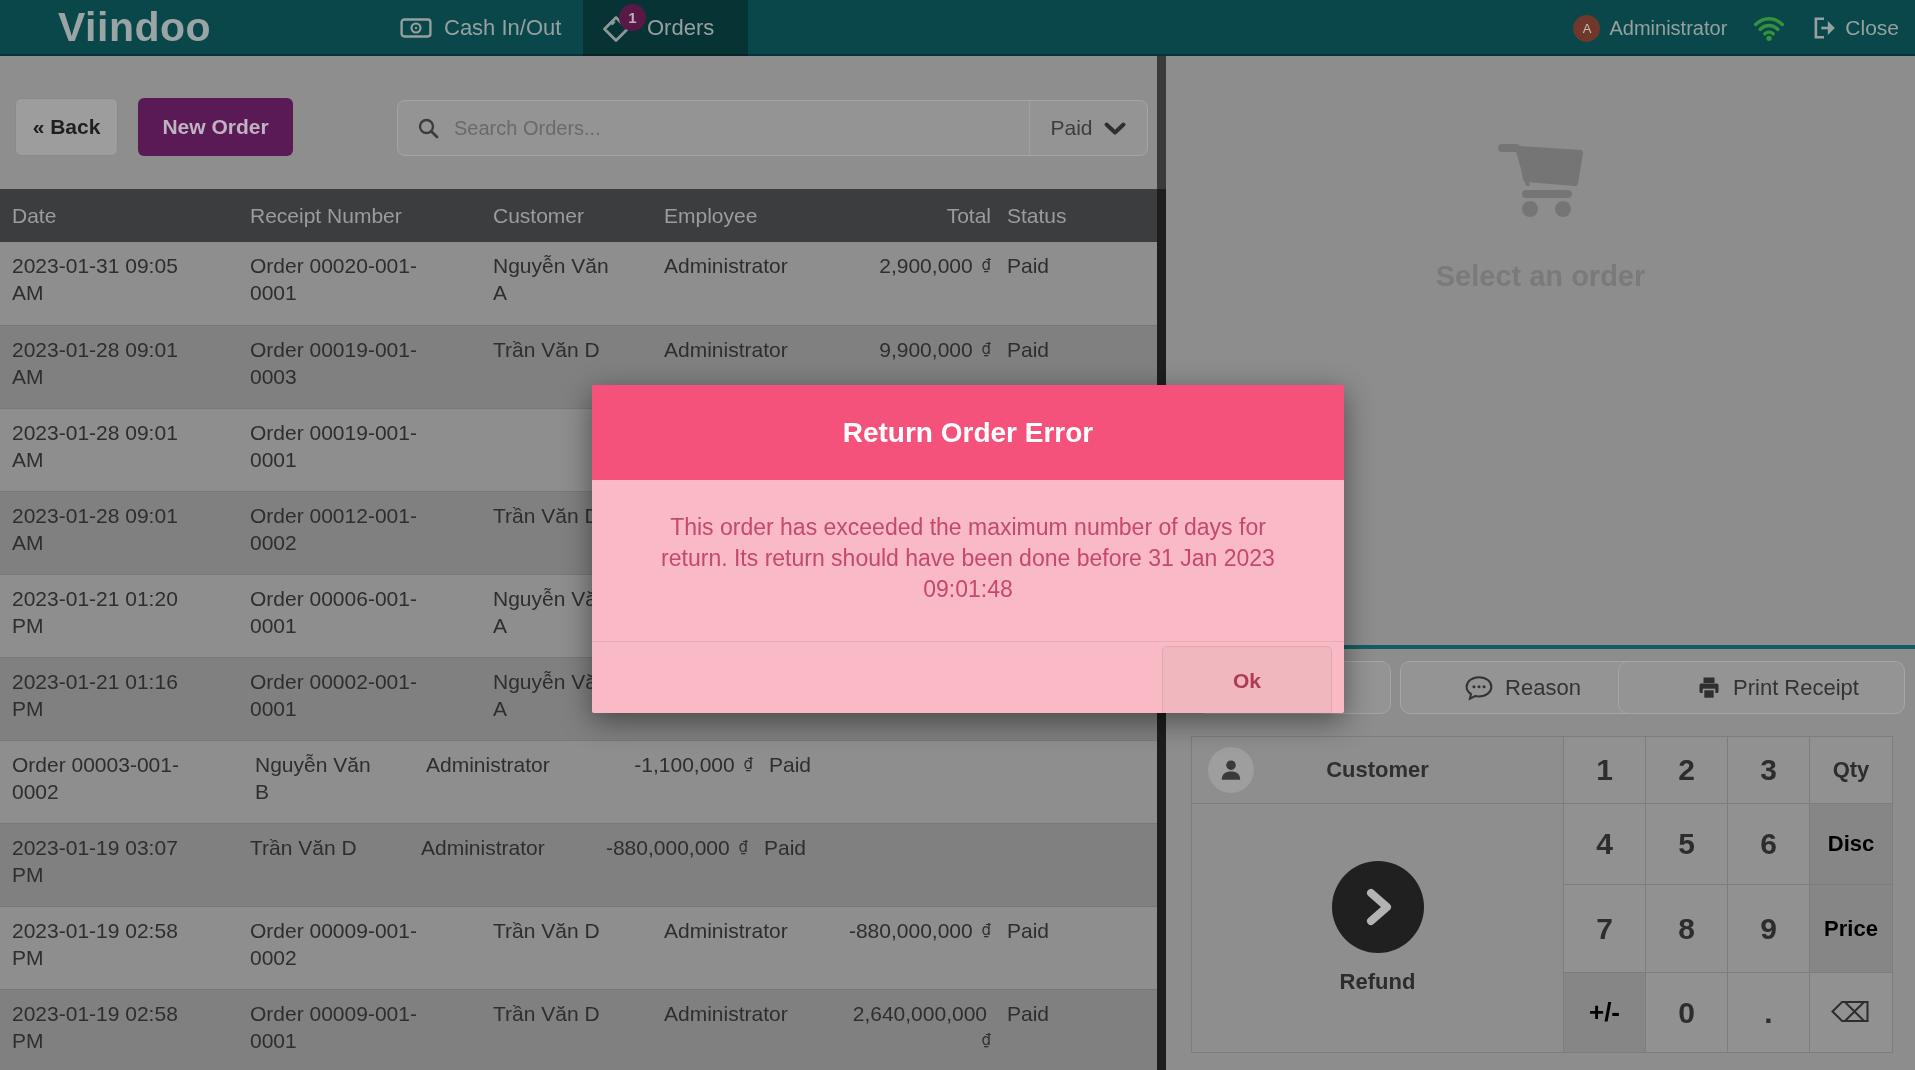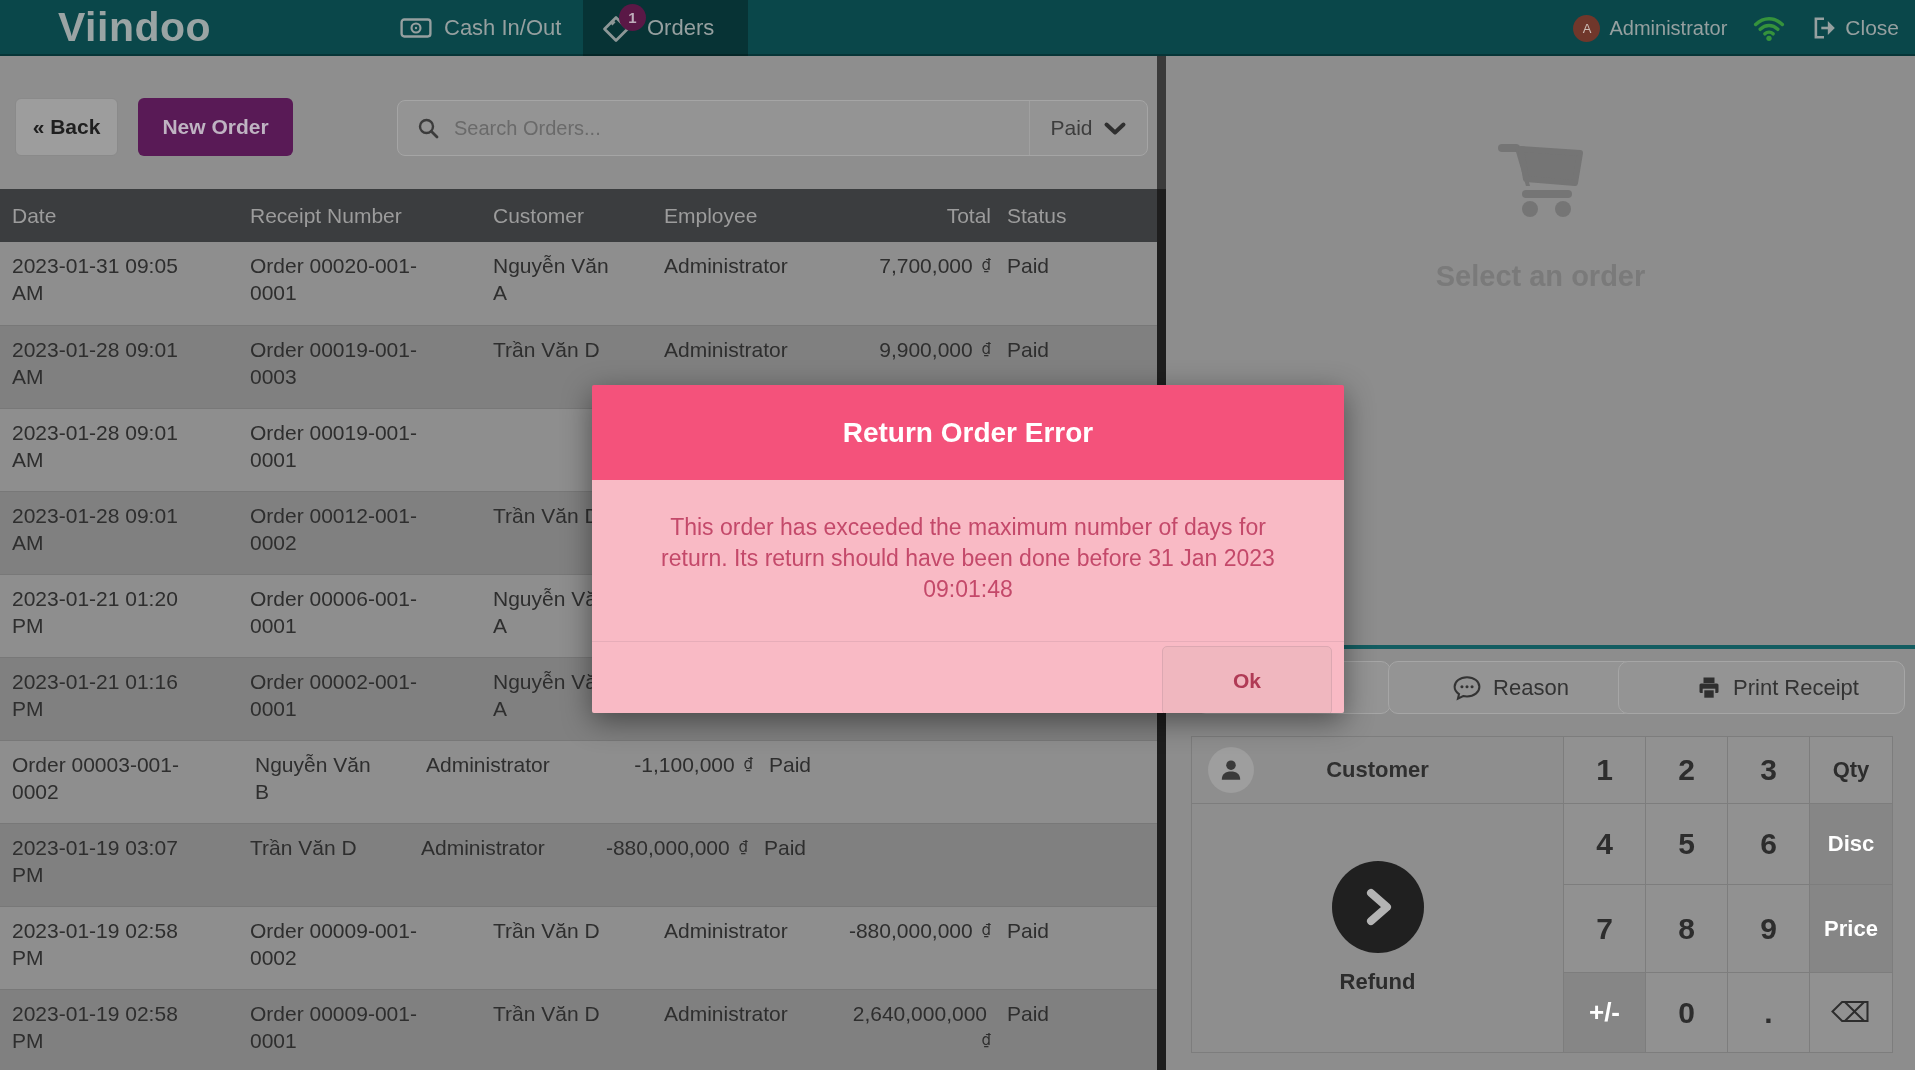--- a/index.html
+++ b/index.html
@@ -71,39 +71,39 @@
   .empty-order { position:absolute; left:0; top:0; right:0; height:589px; display:flex;
                  flex-direction:column; align-items:center; padding-top:80px; }
   .empty-order .msg { margin-top:34px; font-size:29px; font-weight:600; color:#7a7a7a; }
   .controls { position:absolute; left:0; right:0; top:589px; bottom:0;
               border-top:4px solid var(--accent-teal,#135d61); }
   .ctrl-buttons { position:relative; height:53px; margin-top:12px; }
   .ctrl-btn { position:absolute; top:0; height:53px; background:#949494; border:1px solid #a6a6a6;
               border-radius:10px; display:flex; align-items:center; justify-content:center; gap:12px;
               font-family:inherit; font-size:22px; color:#333; cursor:pointer; }
   .btn-invoice { left:30px; width:195px; }
-  .btn-reason { left:222px; width:246px; }
+  .btn-reason { left:234px; width:246px; }
   .btn-print { left:452px; width:287px;padding-left:33px; }
 
   .pad-grid { position:relative; margin:22px 22px 0 25px; height:317px; display:grid;
               grid-template-columns:1fr 81px 81px 81px 82px; grid-template-rows:66px 80px 87px 1fr;
               gap:1px; background:#7d7d7d; border:1px solid #7d7d7d; }
   .pad-grid > div { background:#919191; display:flex; align-items:center; justify-content:center; }
   .cust-cell { grid-area:1/1; position:relative; background:#8e8e8e !important; cursor:pointer; }
   .cust-cell .pic { position:absolute; left:16px; top:50%; transform:translateY(-50%); width:46px;
               height:46px; border-radius:50%; background:#9e9e9e; display:flex; align-items:center;
               justify-content:center; }
   .cust-cell .lbl { font-size:22px; font-weight:600; color:#2f2f2f; }
   .refund-cell { grid-area:2/1/5/2; background:#8e8e8e !important; flex-direction:column; gap:16px; cursor:pointer; }
   .refund-circle { width:92px; height:92px; border-radius:50%; background:#202020; display:flex;
               align-items:center; justify-content:center; }
   .refund-lbl { font-size:22px; font-weight:600; color:#2c2c2c; }
   .key { font-size:30px; font-weight:600; color:#2d2d2d; cursor:pointer; }
   .key.mode { font-size:22px; }
-  .key.dis { background:#868686; color:#ffffff; cursor:default; }
+  .key.dis { background:#868686; color:#000000; cursor:default; }
   .key.dis.sign { font-size:26px; }
   .key.bsp { font-size:28px; font-family:"DejaVu Sans",sans-serif; font-weight:400; }
 
   
   .modal { position:absolute; left:592px; top:385px; width:752px; z-index:10; border-radius:2px;
            box-shadow:0 8px 30px rgba(0,0,0,0.45); overflow:hidden; }
   .modal-header { height:95px; background:var(--modal-pink,#f4527b); display:flex; align-items:center;
            justify-content:center; color:#ffffff; font-size:28px; font-weight:700; }
   .modal-body { background:var(--modal-pink-light,#f9bac5); padding:32px 60px 36px;
            color:var(--modal-text,#c4496a); font-size:23px; line-height:1.35; text-align:center; }
@@ -202,21 +202,21 @@
         <div class="cell c-emp">Employee</div>
         <div class="cell c-total">Total</div>
         <div class="cell c-status">Status</div>
       </div>
       <div class="tbody" id="tbody">
           <div class="trow">
     <div class="cell c-date">2023-01-31 09:05 AM</div>
     <div class="cell c-receipt">Order 00020-001-0001</div>
     <div class="cell c-cust">Nguyễn Văn A</div>
     <div class="cell c-emp">Administrator</div>
-    <div class="cell c-total"><span>7,700,000</span><span class="cur"> ₫</span></div>
+    <div class="cell c-total"><span>2,900,000</span><span class="cur"> ₫</span></div>
     <div class="cell c-status">Paid</div>
   </div>
           <div class="trow alt">
     <div class="cell c-date">2023-01-28 09:01 AM</div>
     <div class="cell c-receipt">Order 00019-001-0003</div>
     <div class="cell c-cust">Trần Văn D</div>
     <div class="cell c-emp">Administrator</div>
     <div class="cell c-total"><span>9,900,000</span><span class="cur"> ₫</span></div>
     <div class="cell c-status">Paid</div>
   </div>

